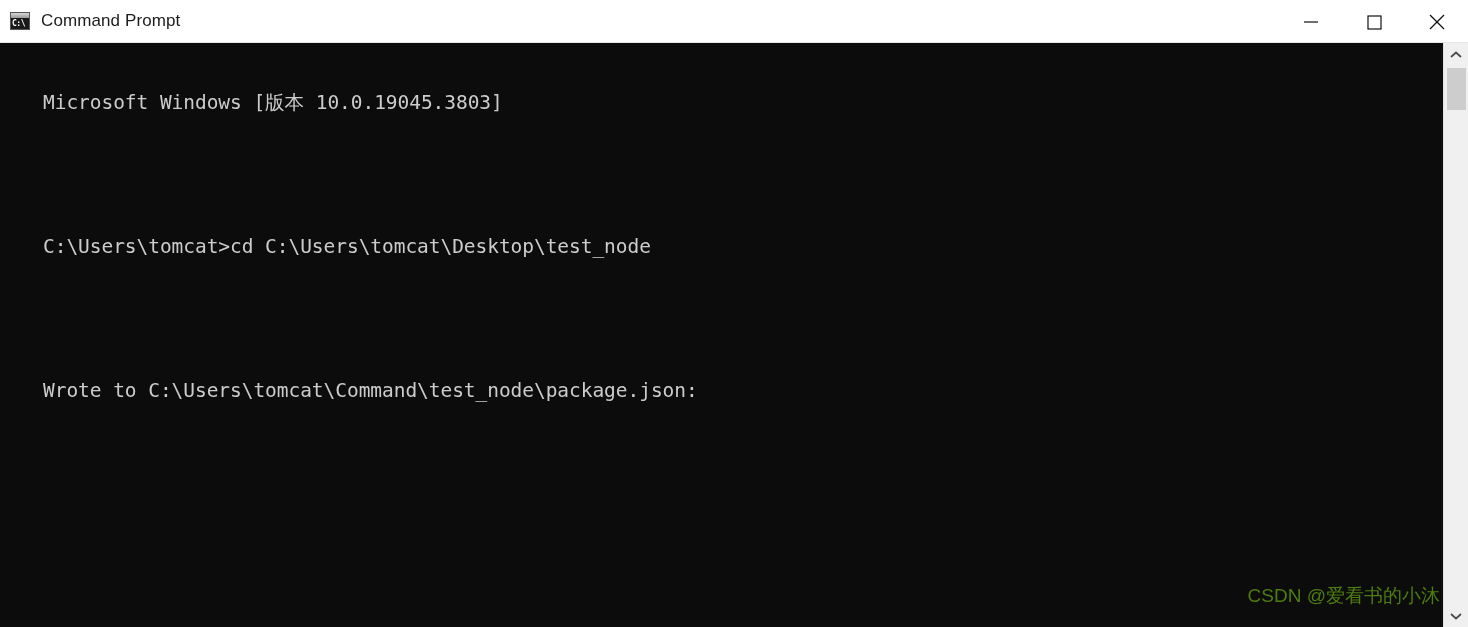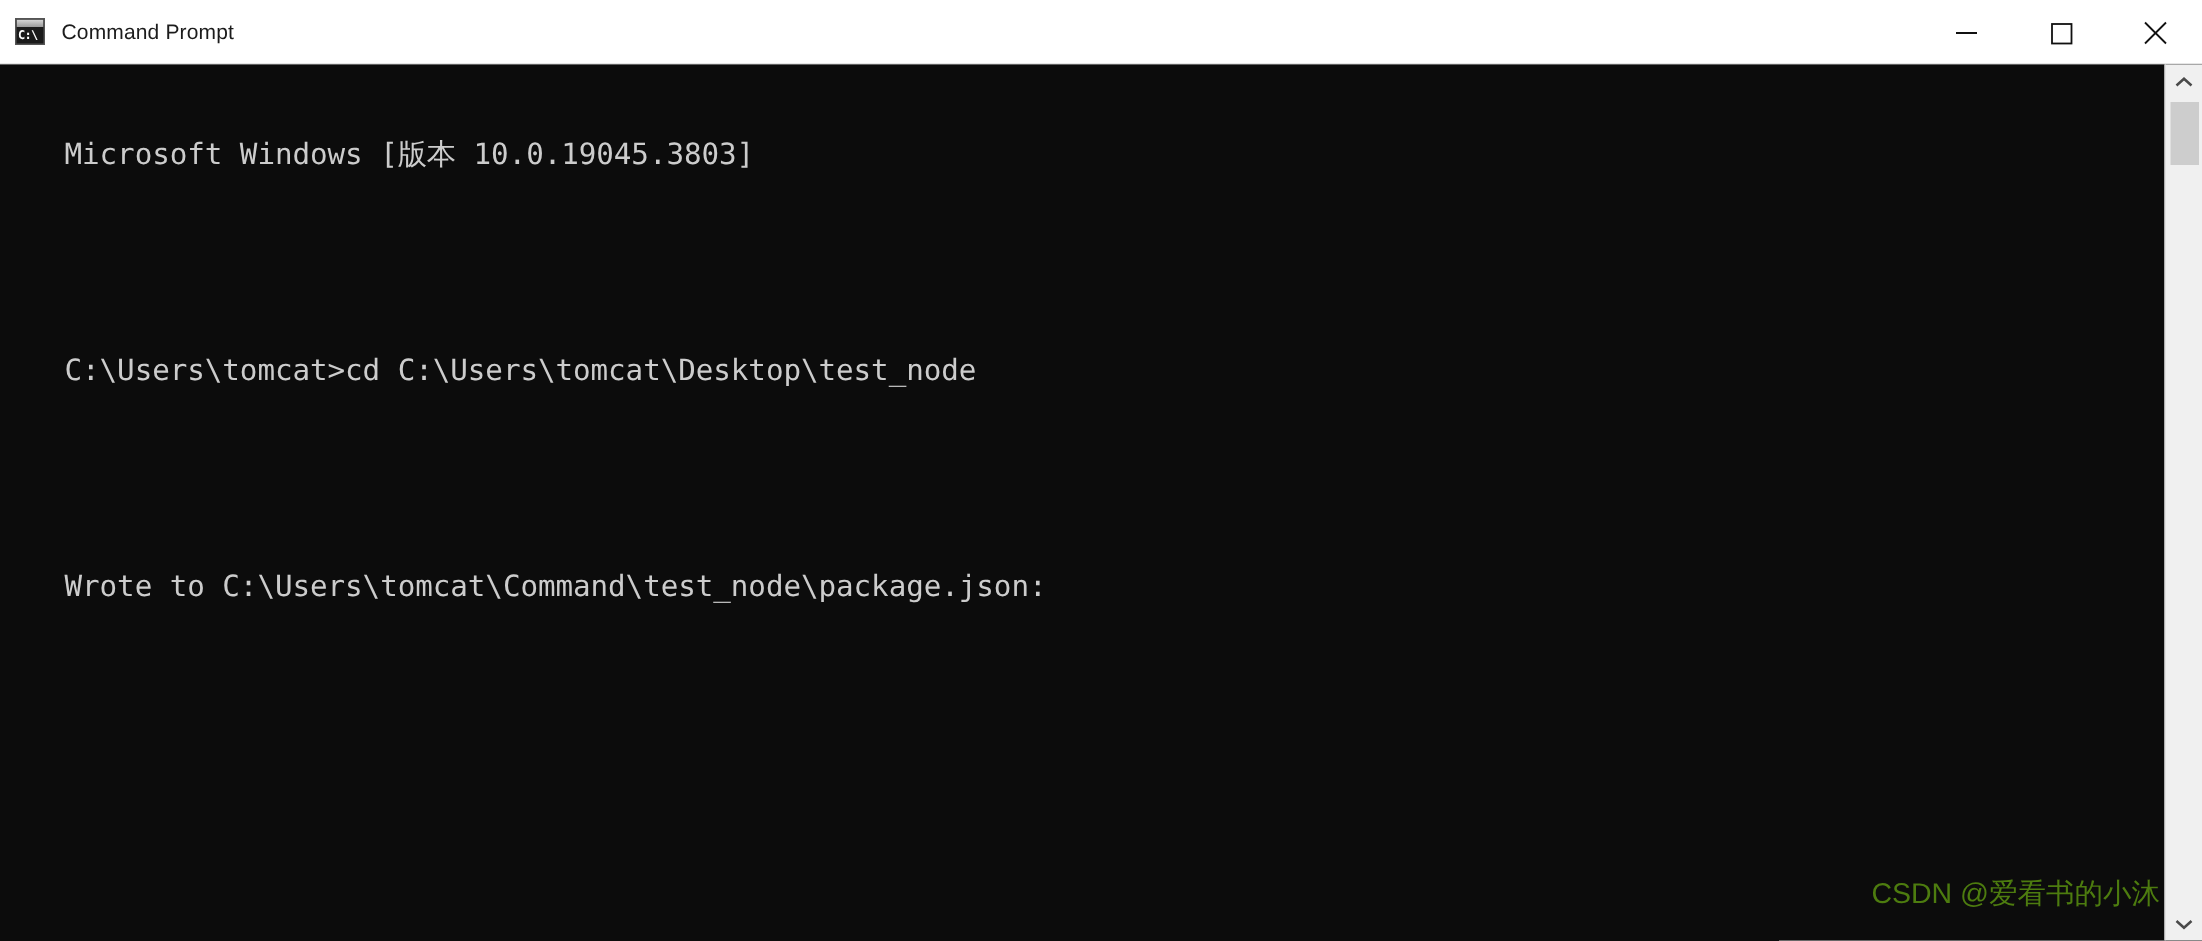--- a/index.html
+++ b/index.html
@@ -63,21 +63,21 @@
     left: 1px;
     top: 5px;
     font-family: "DejaVu Sans Mono", monospace;
     font-size: 8px;
     line-height: 11px;
     color: #ffffff;
     letter-spacing: -0.5px;
     font-weight: bold;
   }
   .title-text {
-    font-size: 14px;
+    font-size: 17px;
     color: #1c1c1c;
     font-family: "Liberation Sans", sans-serif;
     white-space: nowrap;
     letter-spacing: 0.1px;
   }
   .win-controls {
     position: absolute;
     right: 0; top: 0;
     height: 43px;
     display: flex;

